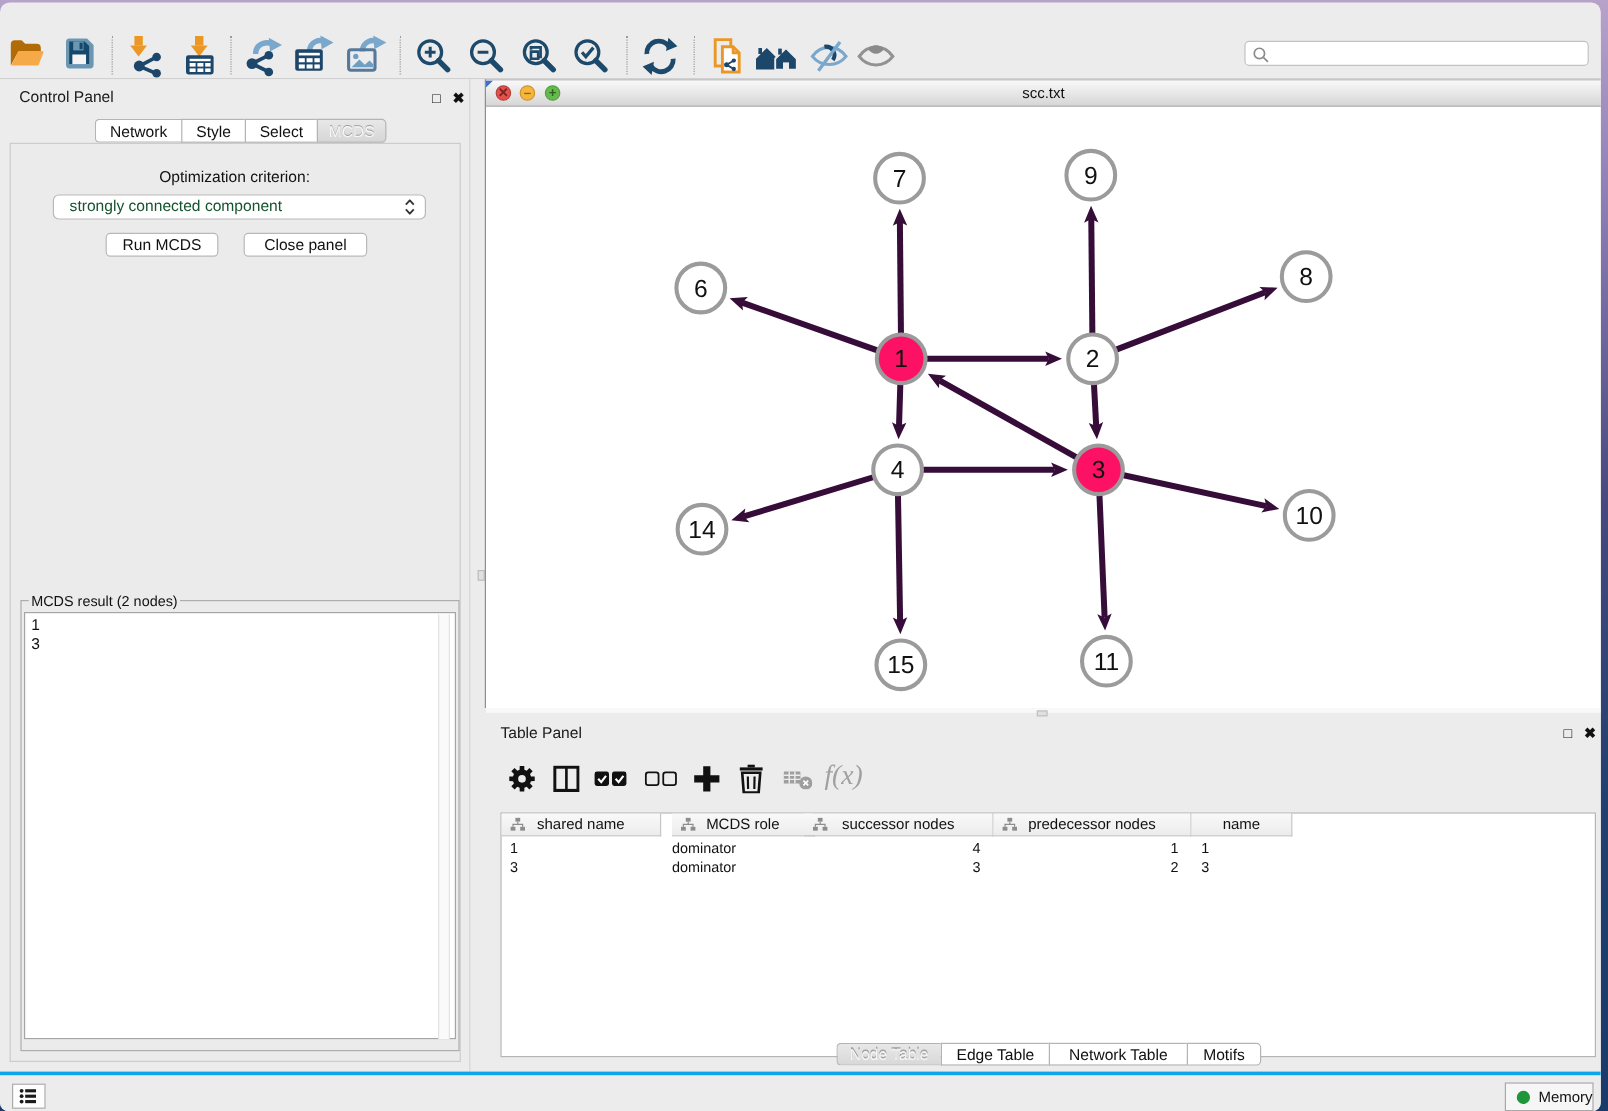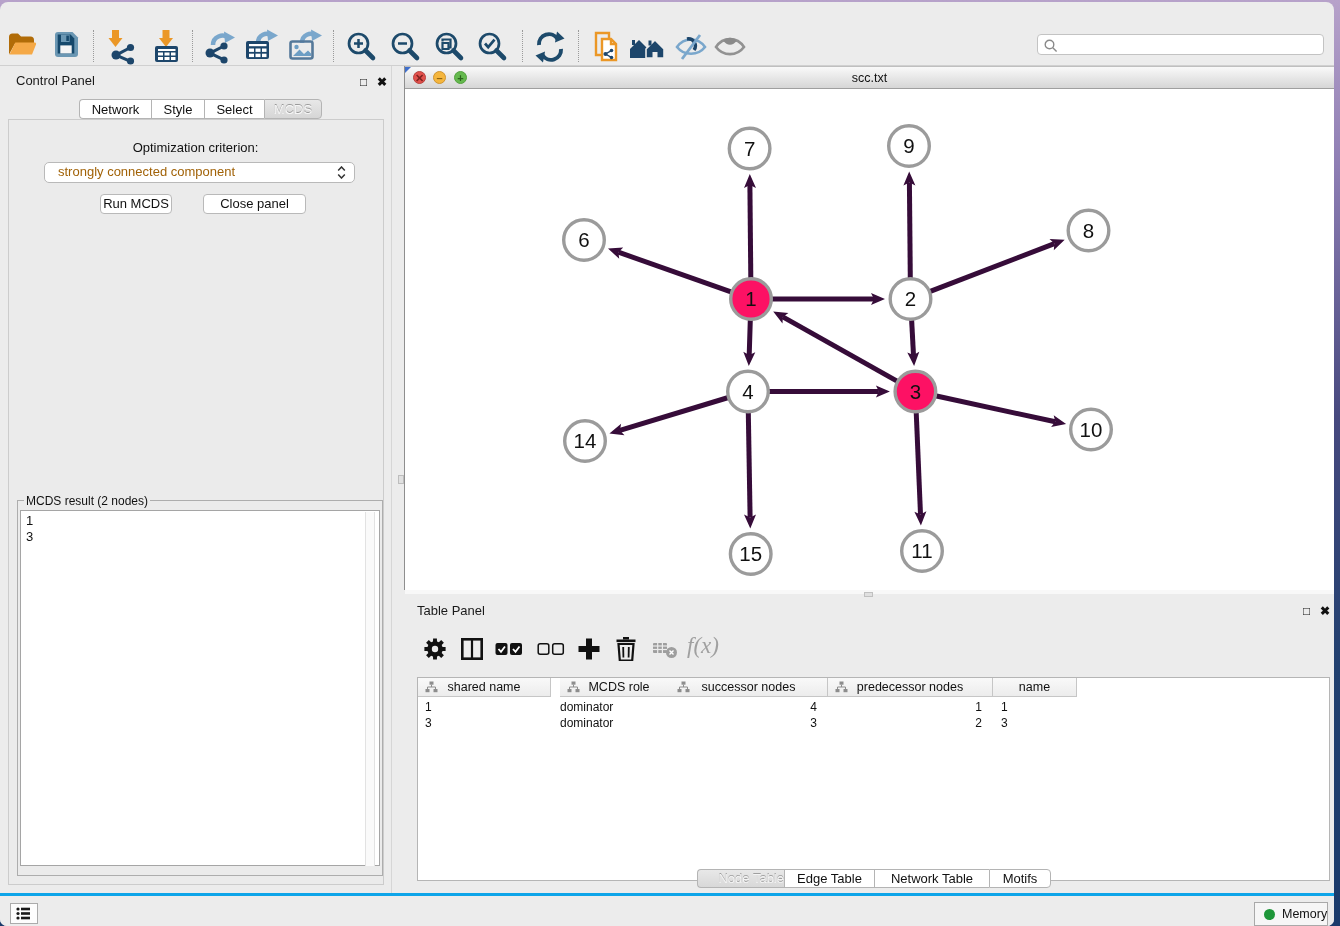--- a/index.html
+++ b/index.html
@@ -18,21 +18,21 @@
 
 #cpanel{position:absolute;left:0;top:64px;width:391px;height:827px;background:#ececec;}
 #cpTitle{position:absolute;left:16px;top:7px;font-size:13px;color:#1a1a1a;}
 .wbtn{position:absolute;top:9px;font-size:12px;color:#111;}
 #cpInner{position:absolute;left:8px;top:53px;width:376px;height:766px;background:#ebebeb;border:1px solid #cccccc;}
 .tabrow{position:absolute;font-size:13px;color:#111;}
 .tab{position:absolute;top:0;height:20px;background:#fff;border:1px solid #b4b4b4;border-right:none;text-align:center;line-height:19px;}
 .tab.first{border-radius:4px 0 0 4px;}
 .tab.sel{background:linear-gradient(#e8e8e8,#d6d6d6);color:#f6f6f6;text-shadow:0 -1px 0 #9a9a9a;border-right:1px solid #b4b4b4;border-radius:0 4px 4px 0;}
 #optlabel{position:absolute;left:0;top:74px;width:100%;text-align:center;font-size:13px;color:#111;}
-#dropdown{position:absolute;left:44px;top:96px;width:311px;height:21px;background:#fff;border:1px solid #b9b9b9;border-radius:5px;font-size:13px;line-height:17px;padding-left:13px;color:#a16207;}
+#dropdown{position:absolute;left:44px;top:96px;width:311px;height:21px;background:#fff;border:1px solid #b9b9b9;border-radius:5px;font-size:13px;line-height:17px;padding-left:13px;color:#14532d;}
 .btn{position:absolute;top:128px;height:20px;background:#fff;border:1px solid #b9b9b9;border-radius:4px;font-size:13px;text-align:center;line-height:18px;color:#111;}
 #fieldset{position:absolute;left:17px;top:434px;width:366px;height:376px;border:1px solid #adadad;}
 #legend{position:absolute;left:6px;top:-7px;background:#ebebeb;font-size:12px;padding:0 2px;color:#111;}
 #resultbox{position:absolute;left:2px;top:9px;width:360px;height:356px;background:#fff;border:1px solid #a5a5a5;font-size:13px;line-height:16px;padding:2px 0 0 5px;color:#111;}
 #scroll{position:absolute;right:4px;top:1px;width:10px;height:354px;background:#fafafa;border-left:1px solid #e2e2e2;border-right:1px solid #e2e2e2;}
 
 #vsplit{position:absolute;left:391px;top:64px;width:14px;height:827px;background:#ececec;border-left:1px solid #d6d6d6;}
 #vgrip{position:absolute;left:6px;top:409px;width:6px;height:9px;background:#e0e0e0;border:1px solid #bdbdbd;}
 
 #netframe{position:absolute;left:404px;top:64px;width:930px;height:524px;border-left:1px solid #8e8e8e;}
@@ -45,21 +45,21 @@
 #hgrip{position:absolute;left:460px;top:2px;width:9px;height:5px;background:#e0e0e0;border:1px solid #c0c0c0;}
 
 #tpanel{position:absolute;left:405px;top:597px;width:929px;height:294px;background:#ececec;}
 #tpTitle{position:absolute;left:12px;top:4px;font-size:13px;color:#1a1a1a;}
 #ttoolbar{position:absolute;left:12px;top:30px;width:905px;height:36px;}
 #ttable{position:absolute;left:12px;top:78px;width:913px;height:204px;background:#fff;border:1px solid #b5b5b5;}
 .hcell{position:absolute;top:0;height:19px;background:linear-gradient(#f9f9f9,#ececec);border-right:1px solid #c6c6c6;border-bottom:1px solid #c6c6c6;font-size:12.5px;text-align:center;line-height:18px;color:#111;}
 .hicon{position:absolute;left:7px;top:3px;}
 .cell{position:absolute;font-size:12px;color:#111;}
 .btab{position:absolute;top:0;height:19px;background:#fff;border:1px solid #b4b4b4;border-right:none;font-size:13px;text-align:center;line-height:18px;color:#111;}
-.btab.sel{background:linear-gradient(#e8e8e8,#d8d8d8);color:#f4f4f4;text-shadow:0 -1px 0 #9f9f9f;text-align:right;}
+.btab.sel{background:linear-gradient(#e8e8e8,#d8d8d8);color:#f4f4f4;text-shadow:0 -1px 0 #9f9f9f;}
 
 #statusbar{position:absolute;left:0;top:891px;width:100%;height:33px;background:#ececec;border-top:3px solid #0ea5e9;}
 #listbtn{position:absolute;left:10px;top:7px;width:28px;height:21px;background:#fdfdfd;border:1px solid #ababab;}
 #membtn{position:absolute;left:1254px;top:6px;width:74px;height:24px;background:#f6f6f6;border:1px solid #a9a9a9;font-size:12.5px;line-height:22px;text-align:left;padding-left:27px;color:#111;}
 #memdot{position:absolute;left:9px;top:6px;width:11px;height:11px;border-radius:50%;background:#1e9639;}
 </style></head>
 <body>
 <div id="win">
   <div id="toolbar">
     <svg class="ticon" style="left:4px" width="36" height="36" viewBox="0 0 36 36">
@@ -217,21 +217,21 @@
       <div class="tab" style="left:125px;width:60px;">Select</div>
       <div class="tab sel" style="left:185px;width:58px;">MCDS</div>
     </div>
     <div id="optlabel">Optimization criterion:</div>
     <div id="dropdown">strongly connected component
       <svg style="position:absolute;right:8px;top:3px" width="9" height="13" viewBox="0 0 9 13">
           <path d="M1.2 4.6 L4.5 1 L7.8 4.6" fill="none" stroke="#333" stroke-width="1.5"></path>
           <path d="M1.2 8.4 L4.5 12 L7.8 8.4" fill="none" stroke="#333" stroke-width="1.5"></path>
         </svg>
     </div>
-    <div class="btn" style="left:100px;width:72px;">Run MCDS</div>
+    <div class="btn" style="left:88px;width:94px;">Run MCDS</div>
     <div class="btn" style="left:203px;width:103px;">Close panel</div>
     <div id="fieldset">
       <div id="legend">MCDS result (2 nodes)</div>
       <div id="resultbox">1<br>3<div id="scroll"></div></div>
     </div>
   </div>
   <div id="vsplit">
       <div id="vgrip"></div>
     </div>
   <div id="netframe">

